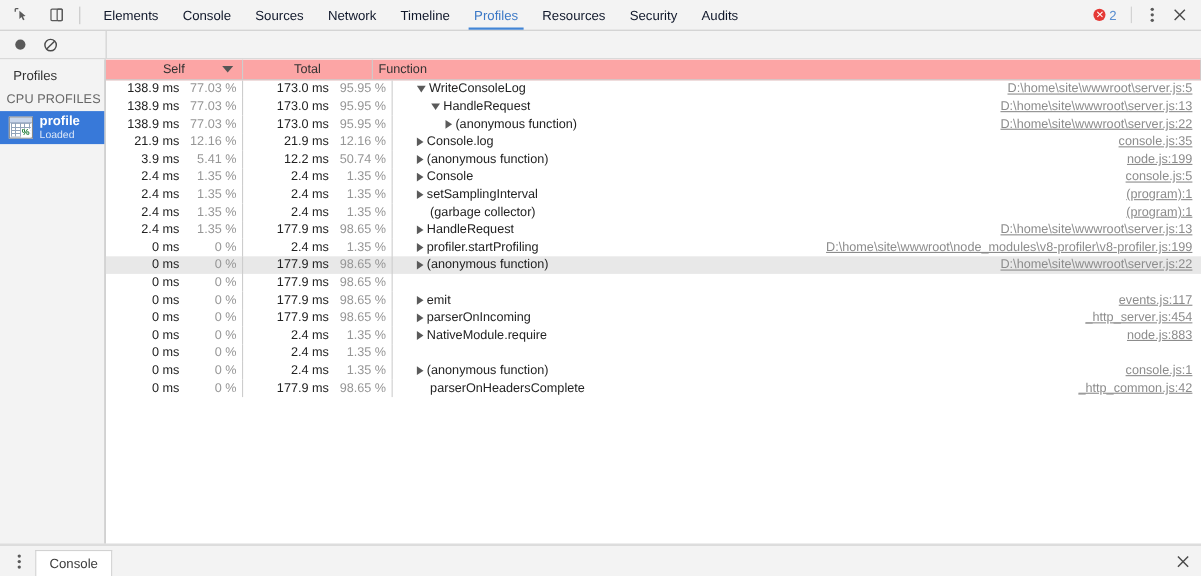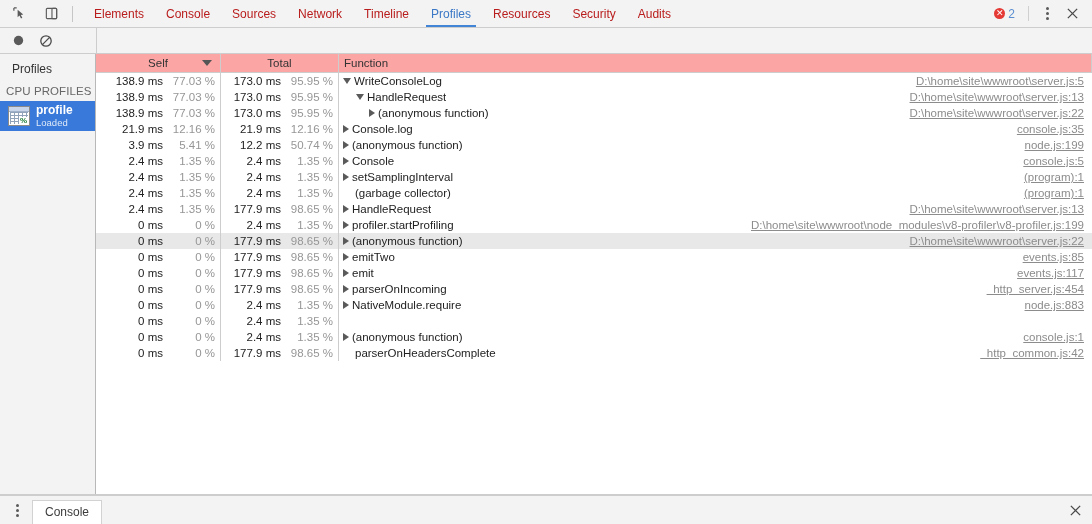--- a/index.html
+++ b/index.html
@@ -45,21 +45,21 @@
     align-self: center;
     margin: 0 6px 0 2px;
   }
   .tabs {
     display: flex; align-items: stretch;
   }
   .tab {
     display: flex; align-items: center;
     padding: 0 11px;
     font-size: 12px;
-    color: #b91c1c;
+    color: #0f172a;
     cursor: pointer;
     position: relative;
     white-space: nowrap;
   }
   .tab.active { color: #3b78c6; }
   .tab.active::after {
     content: "";
     position: absolute;
     left: 6px; right: 6px; bottom: 0;
     height: 2px;
@@ -244,20 +244,21 @@
   }
 
   .gbody { flex: 1; overflow: hidden; position: relative; }
   .grow {
     display: flex;
     height: 16px;
     font-size: 11.5px;
     color: #222;
     align-items: flex-end;
     cursor: pointer;
+    gap: 18px;
   }
   .grow.sel { background: #e8e8e8; }
   .c-self, .c-total {
     box-sizing: border-box;
     display: flex; align-items: center;
     justify-content: flex-end;
     border-right: 1px solid #cdcdcd;
     height: 16px;
     white-space: nowrap;
   }
@@ -595,25 +596,20 @@
           </div>
           <div class="grow">
             <div class="c-self">
               <span class="v-ms">0 ms</span>
               <span class="v-pct">0 %</span>
             </div>
             <div class="c-total">
               <span class="v-ms">177.9 ms</span>
               <span class="v-pct">98.65 %</span>
             </div>
-            <div class="c-func" style="padding-left: 4px;">
-              <span class="disc closed"></span>
-              <span class="fname">emitTwo</span>
-              <span class="furl">events.js:85</span>
-            </div>
           </div>
           <div class="grow">
             <div class="c-self">
               <span class="v-ms">0 ms</span>
               <span class="v-pct">0 %</span>
             </div>
             <div class="c-total">
               <span class="v-ms">177.9 ms</span>
               <span class="v-pct">98.65 %</span>
             </div>

